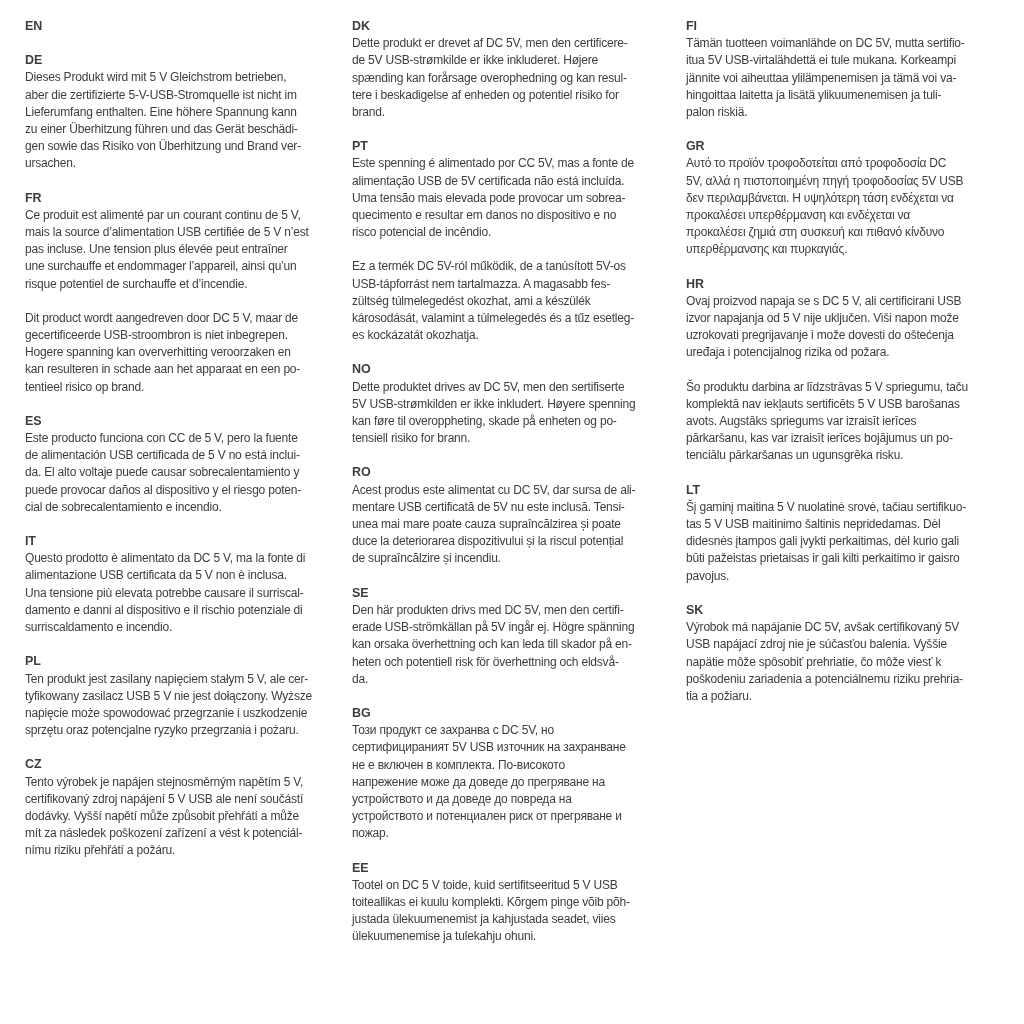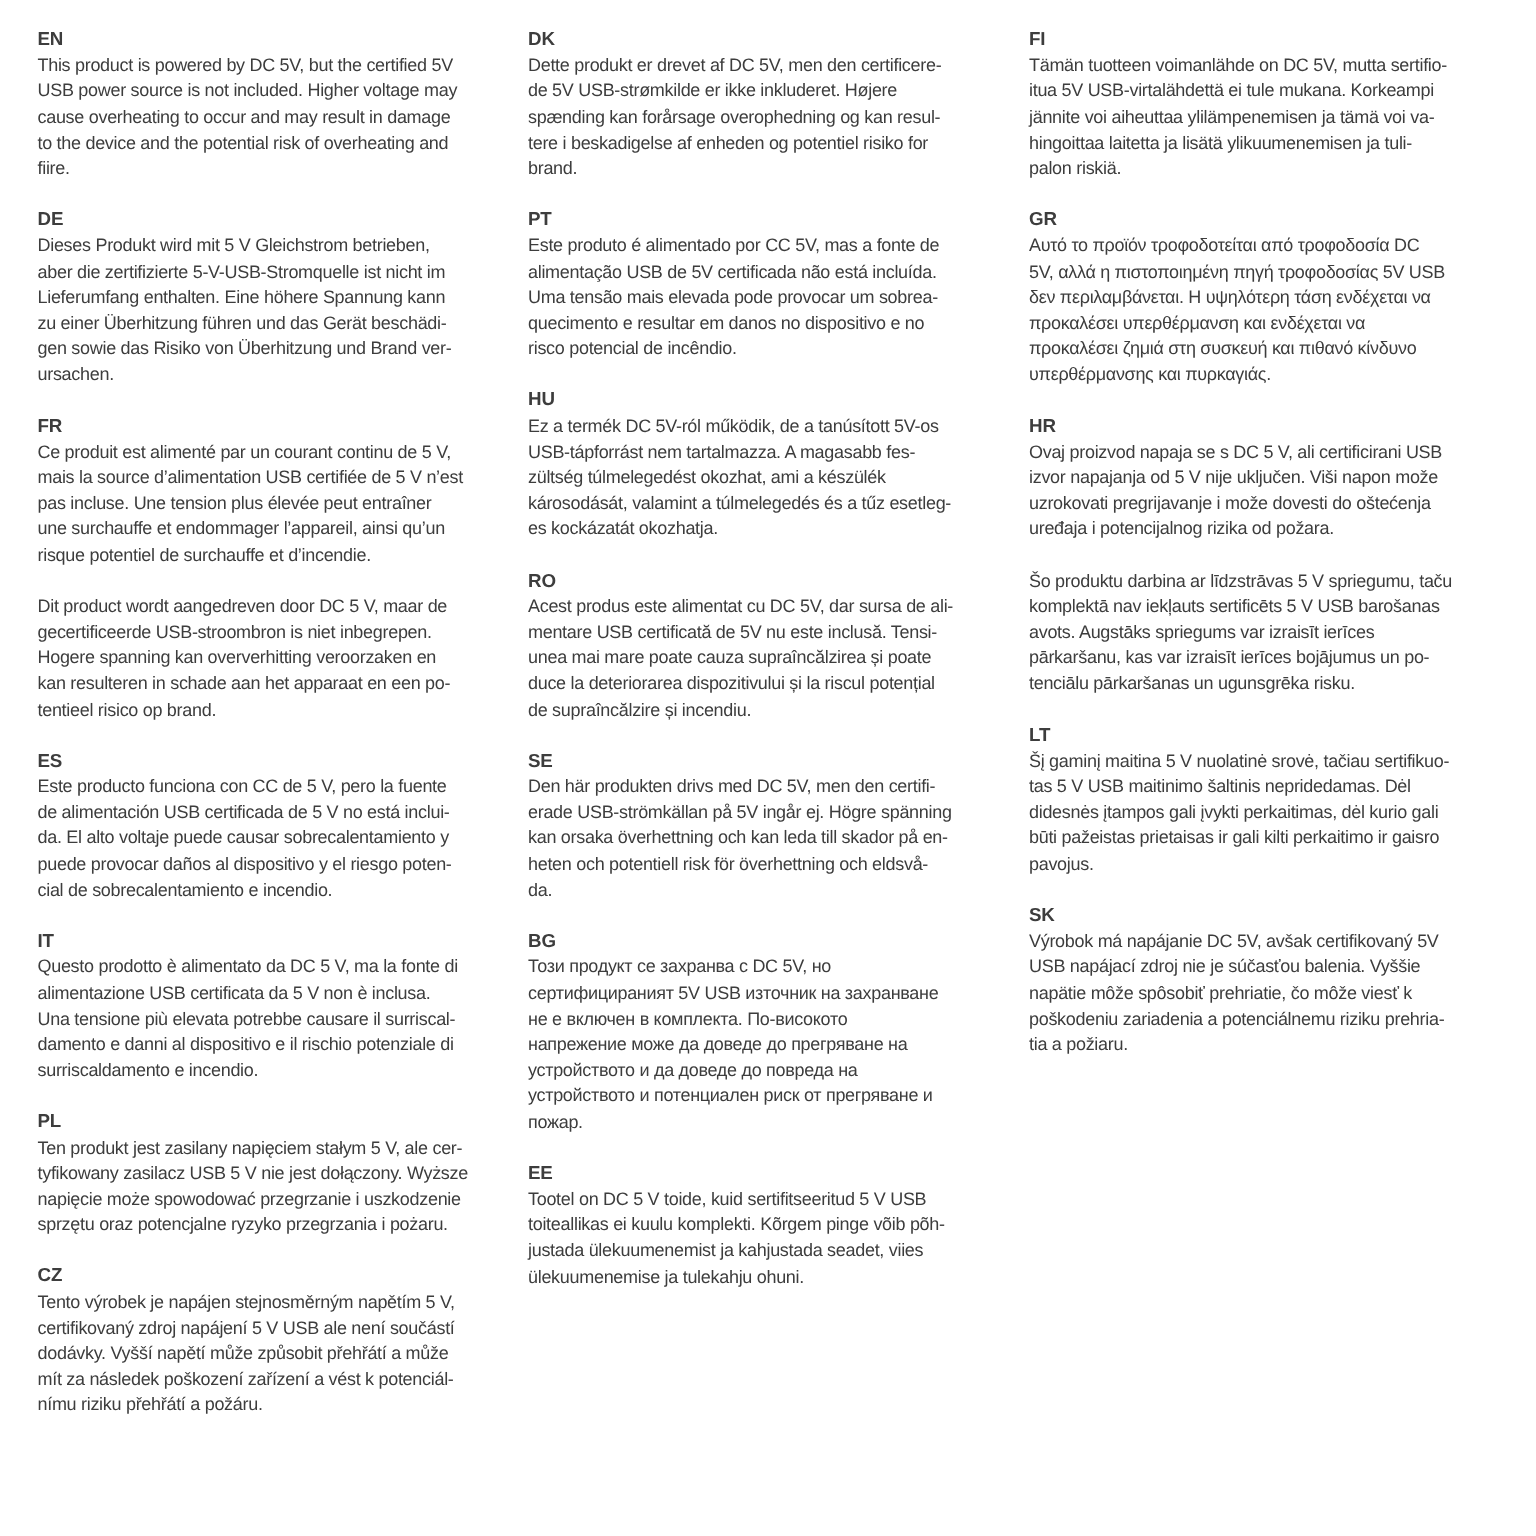--- a/index.html
+++ b/index.html
@@ -44,25 +44,20 @@
   }
 </style>
 </head>
 <body>
 
 <div class="page">
 
   <div class="column">
     <div class="section">
       <div class="lang-code">EN</div>
-      <p class="lang-text">This product is powered by DC 5V, but the certified 5V
-USB power source is not included. Higher voltage may
-cause overheating to occur and may result in damage
-to the device and the potential risk of overheating and
-fiire.</p>
     </div>
     <div class="section">
       <div class="lang-code">DE</div>
       <p class="lang-text">Dieses Produkt wird mit 5 V Gleichstrom betrieben,
 aber die zertifizierte 5-V-USB-Stromquelle ist nicht im
 Lieferumfang enthalten. Eine höhere Spannung kann
 zu einer Überhitzung führen und das Gerät beschädi-
 gen sowie das Risiko von Überhitzung und Brand ver-
 ursachen.</p>
     </div>
@@ -118,33 +113,39 @@
     <div class="section">
       <div class="lang-code">DK</div>
       <p class="lang-text">Dette produkt er drevet af DC 5V, men den certificere-
 de 5V USB-strømkilde er ikke inkluderet. Højere
 spænding kan forårsage overophedning og kan resul-
 tere i beskadigelse af enheden og potentiel risiko for
 brand.</p>
     </div>
     <div class="section">
       <div class="lang-code">PT</div>
-      <p class="lang-text">Este produto é alimentado por CC 5V, mas a fonte de
+      <p class="lang-text">Este spenning é alimentado por CC 5V, mas a fonte de
 alimentação USB de 5V certificada não está incluída.
 Uma tensão mais elevada pode provocar um sobrea-
 quecimento e resultar em danos no dispositivo e no
 risco potencial de incêndio.</p>
     </div>
     <div class="section">
-      <div class="lang-code">HU</div>
       <p class="lang-text">Ez a termék DC 5V-ról működik, de a tanúsított 5V-os
 USB-tápforrást nem tartalmazza. A magasabb fes-
 zültség túlmelegedést okozhat, ami a készülék
 károsodását, valamint a túlmelegedés és a tűz esetleg-
 es kockázatát okozhatja.</p>
+    </div>
+    <div class="section">
+      <div class="lang-code">NO</div>
+      <p class="lang-text">Dette produktet drives av DC 5V, men den sertifiserte
+5V USB-strømkilden er ikke inkludert. Høyere spenning
+kan føre til overoppheting, skade på enheten og po-
+tensiell risiko for brann.</p>
     </div>
     <div class="section">
       <div class="lang-code">RO</div>
       <p class="lang-text">Acest produs este alimentat cu DC 5V, dar sursa de ali-
 mentare USB certificată de 5V nu este inclusă. Tensi-
 unea mai mare poate cauza supraîncălzirea și poate
 duce la deteriorarea dispozitivului și la riscul potențial
 de supraîncălzire și incendiu.</p>
     </div>
     <div class="section">

